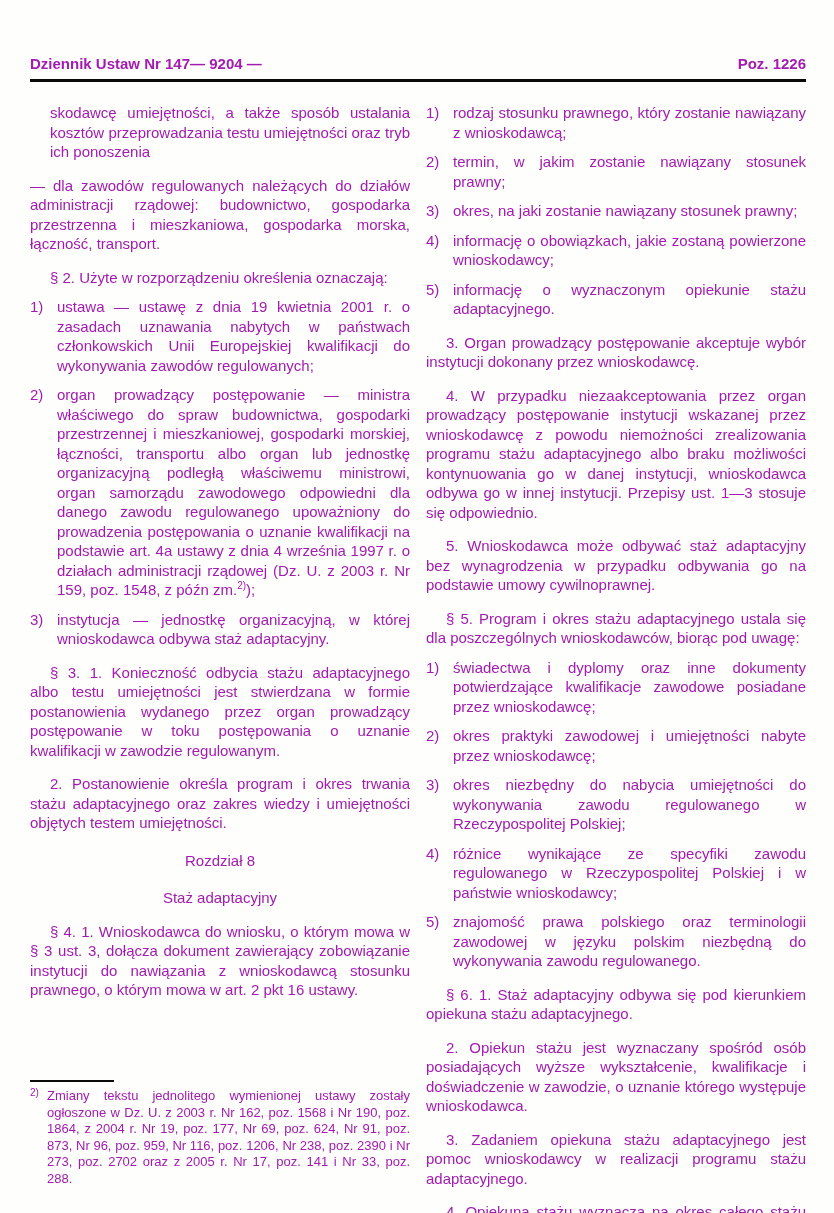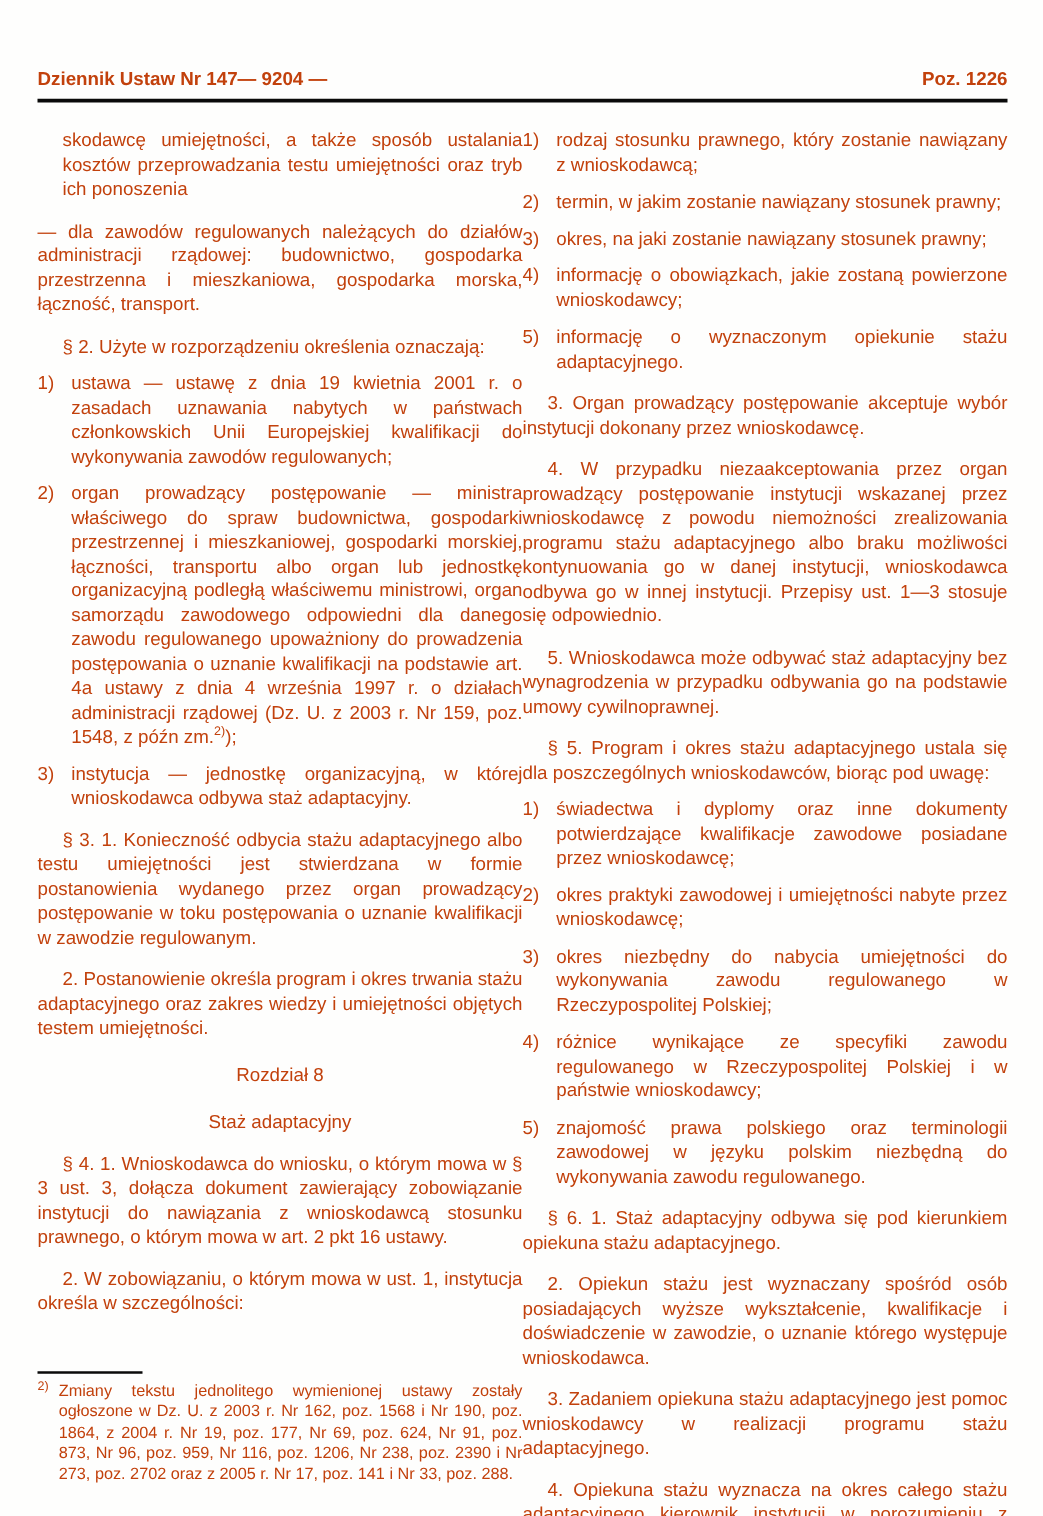--- a/index.html
+++ b/index.html
@@ -1,37 +1,37 @@
 <!DOCTYPE html>
 <html lang="pl"><head>
 <meta charset="utf-8">
 <style>
   html,body { margin:0; padding:0; background:#e8e8e8; }
   .page {
     position:relative;
     width:834px; height:1213px;
     margin:0 auto;
     background:#fefefd;
-    color:#c2410c;
+    color:#a21caf;
     font-family:"Liberation Sans", sans-serif;
     box-sizing:border-box;
     padding:0 28px 0 30px;
     overflow:hidden;
   }
   .hdr {
     display:flex; align-items:baseline;
     padding-top:55px;
     font-size:15px; font-weight:bold;
   }
   .h-left  { flex:0 0 auto; }
   .h-center{ flex:1 1 auto; text-align:left; }
   .h-right { flex:0 0 auto; }
   .hdr-rule { border-bottom:3px solid #0a0a0a; margin-top:7px; }
   .cols {
-    display:flex; 
+    display:flex; gap:16px;
     margin-top:21px;
     height:1092px;
   }
   .col {
     flex:1 1 0;
     display:flex; flex-direction:column;
     font-size:15px; line-height:19.5px;
     text-align:justify;
   }
   .blk { margin:14px 0 0 0; }
@@ -86,21 +86,20 @@
         <span class="txt">instytucja — jednostkę organizacyjną, w której wnioskodawca odbywa staż adaptacyjny.</span>
       </div>
 
       <p class="blk ind">§ 3. 1. Konieczność odbycia stażu adaptacyjnego albo testu umiejętności jest stwierdzana w formie postanowienia wydanego przez organ prowadzący postępowanie w toku postępowania o uznanie kwalifikacji w zawodzie regulowanym.</p>
       <p class="blk ind">2. Postanowienie określa program i okres trwania stażu adaptacyjnego oraz zakres wiedzy i umiejętności objętych testem umiejętności.</p>
 
       <p class="blk center">Rozdział 8</p>
       <p class="blk center bold">Staż adaptacyjny</p>
 
       <p class="blk ind">§ 4. 1. Wnioskodawca do wniosku, o którym mowa w § 3 ust. 3, dołącza dokument zawierający zobowiązanie instytucji do nawiązania z wnioskodawcą stosunku prawnego, o którym mowa w art. 2 pkt 16 ustawy.</p>
-      <p class="blk ind">2. W zobowiązaniu, o którym mowa w ust. 1, instytucja określa w szczególności:</p>
 
       <div class="footnote">
         <div class="fn-rule"></div>
         <div class="fn-body">
           <span class="fn-mark">2)</span>
           <span class="fn-text">Zmiany tekstu jednolitego wymienionej ustawy zostały ogłoszone w Dz. U. z 2003 r. Nr 162, poz. 1568 i Nr 190, poz. 1864, z 2004 r. Nr 19, poz. 177, Nr 69, poz. 624, Nr 91, poz. 873, Nr 96, poz. 959, Nr 116, poz. 1206, Nr 238, poz. 2390 i Nr 273, poz. 2702 oraz z 2005 r. Nr 17, poz. 141 i Nr 33, poz. 288.</span>
         </div>
       </div>
     </div>
 

